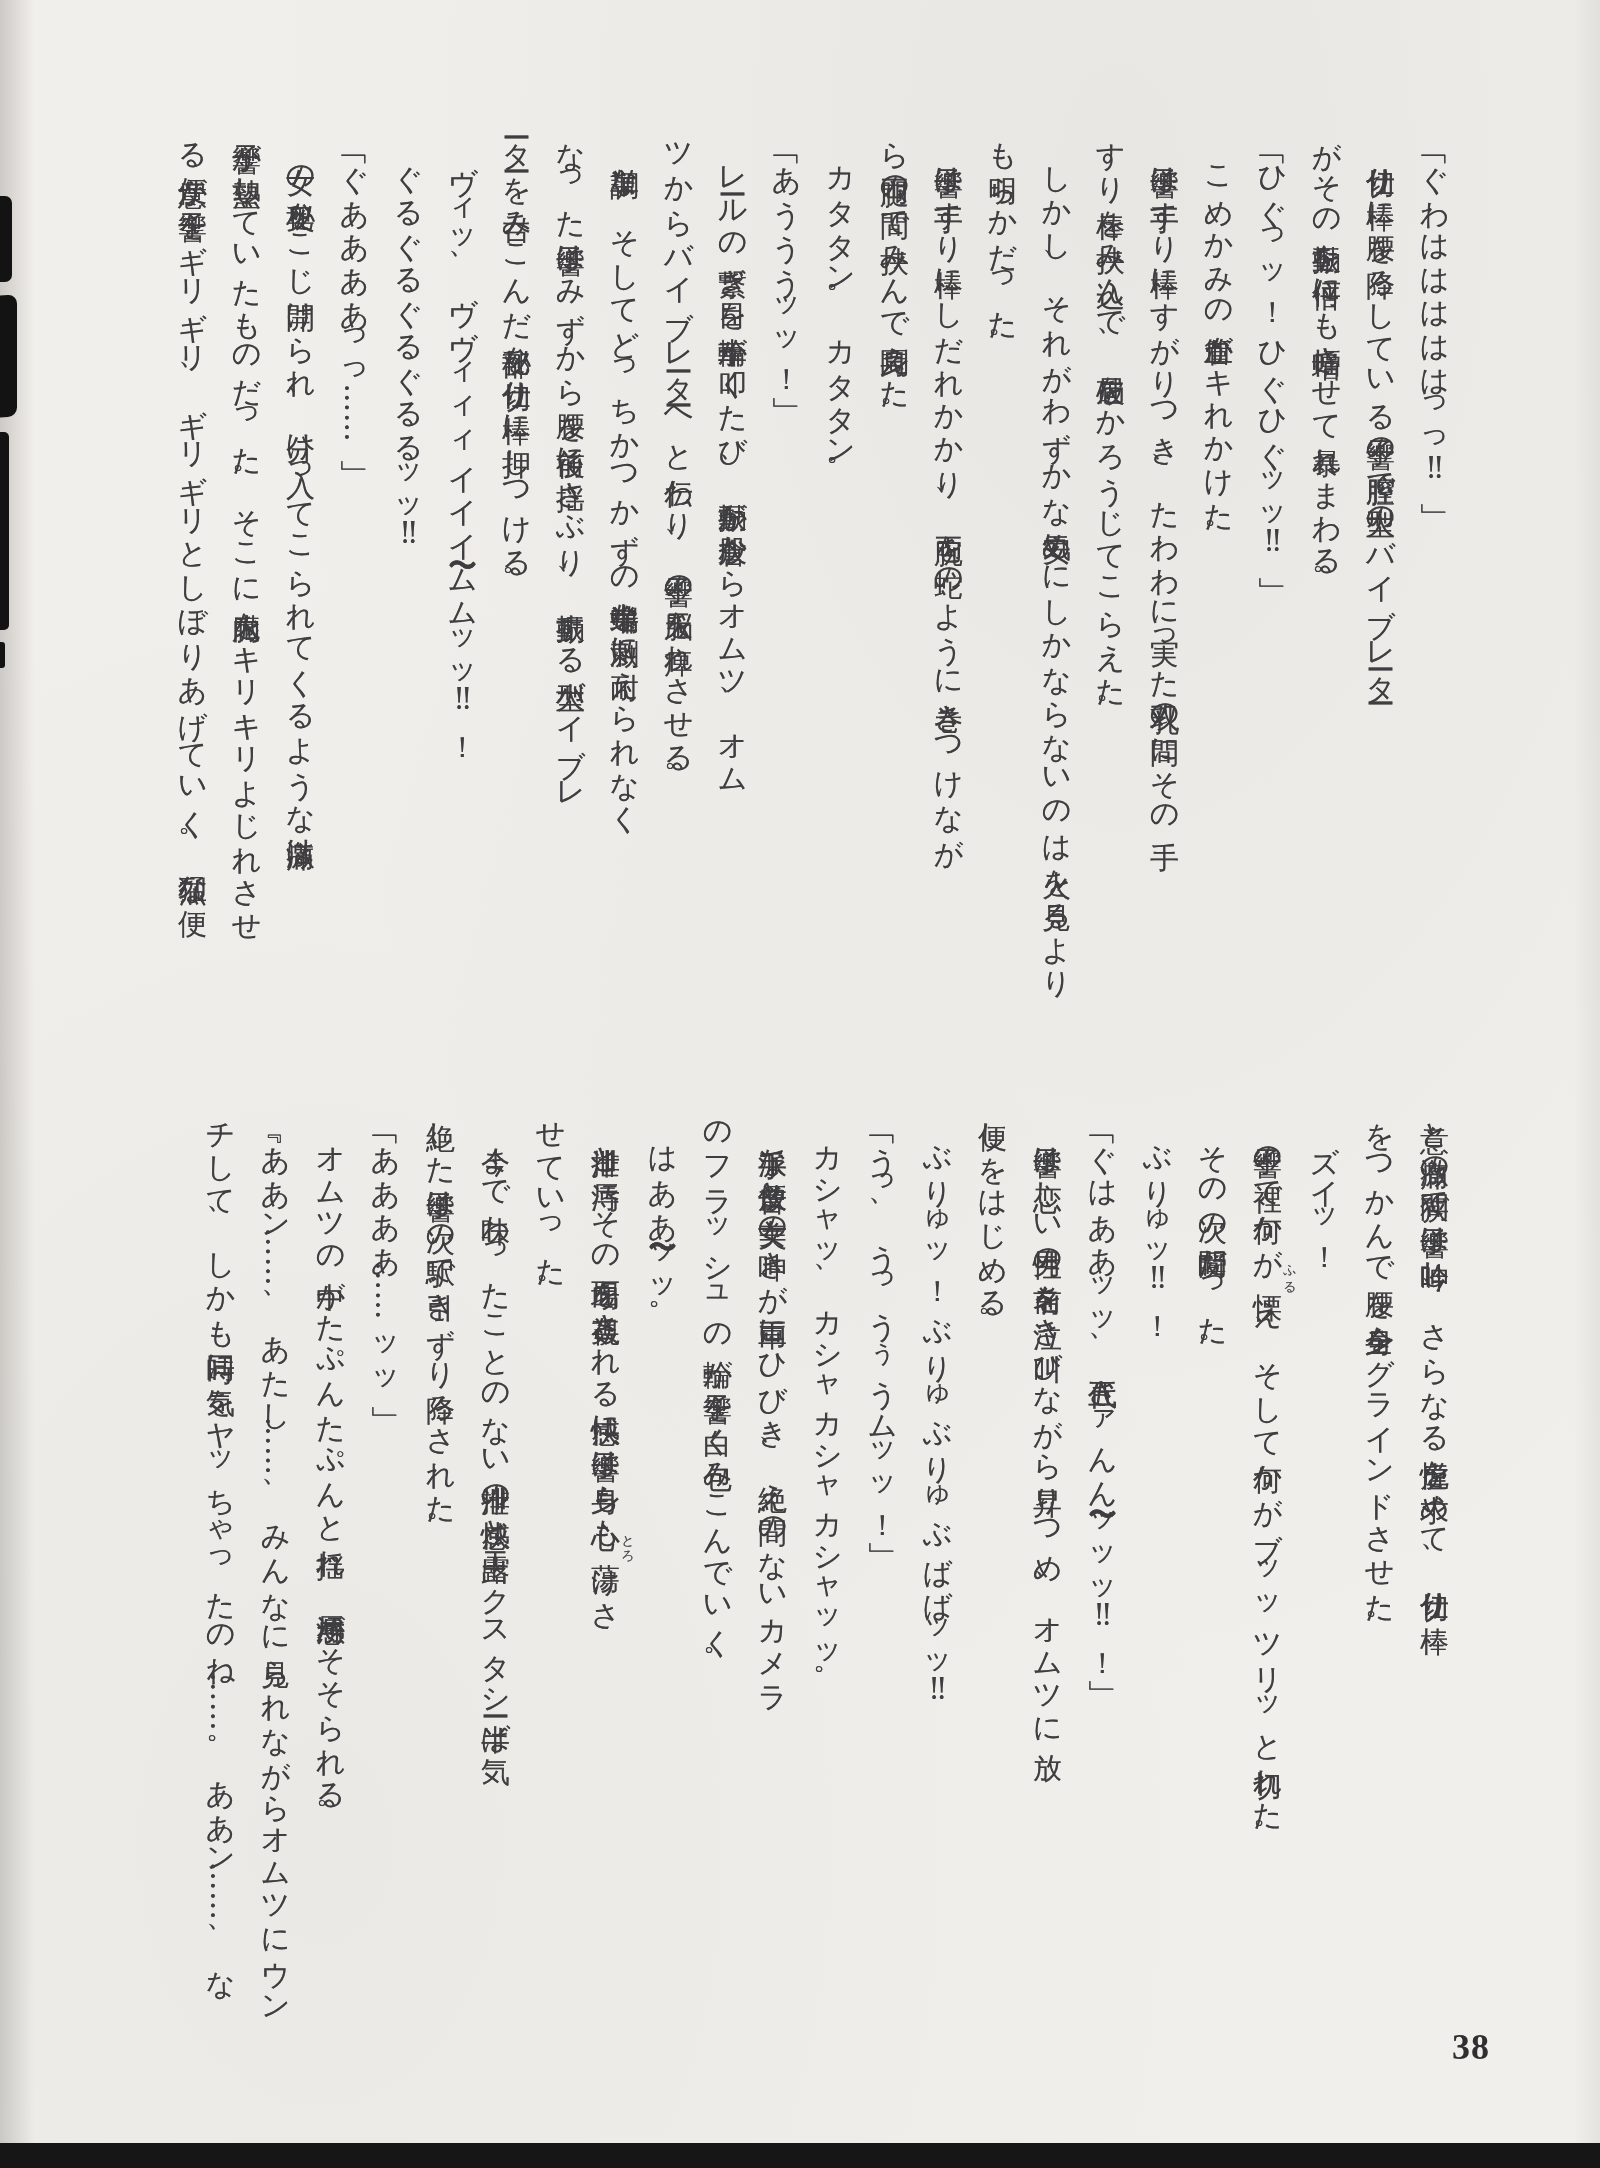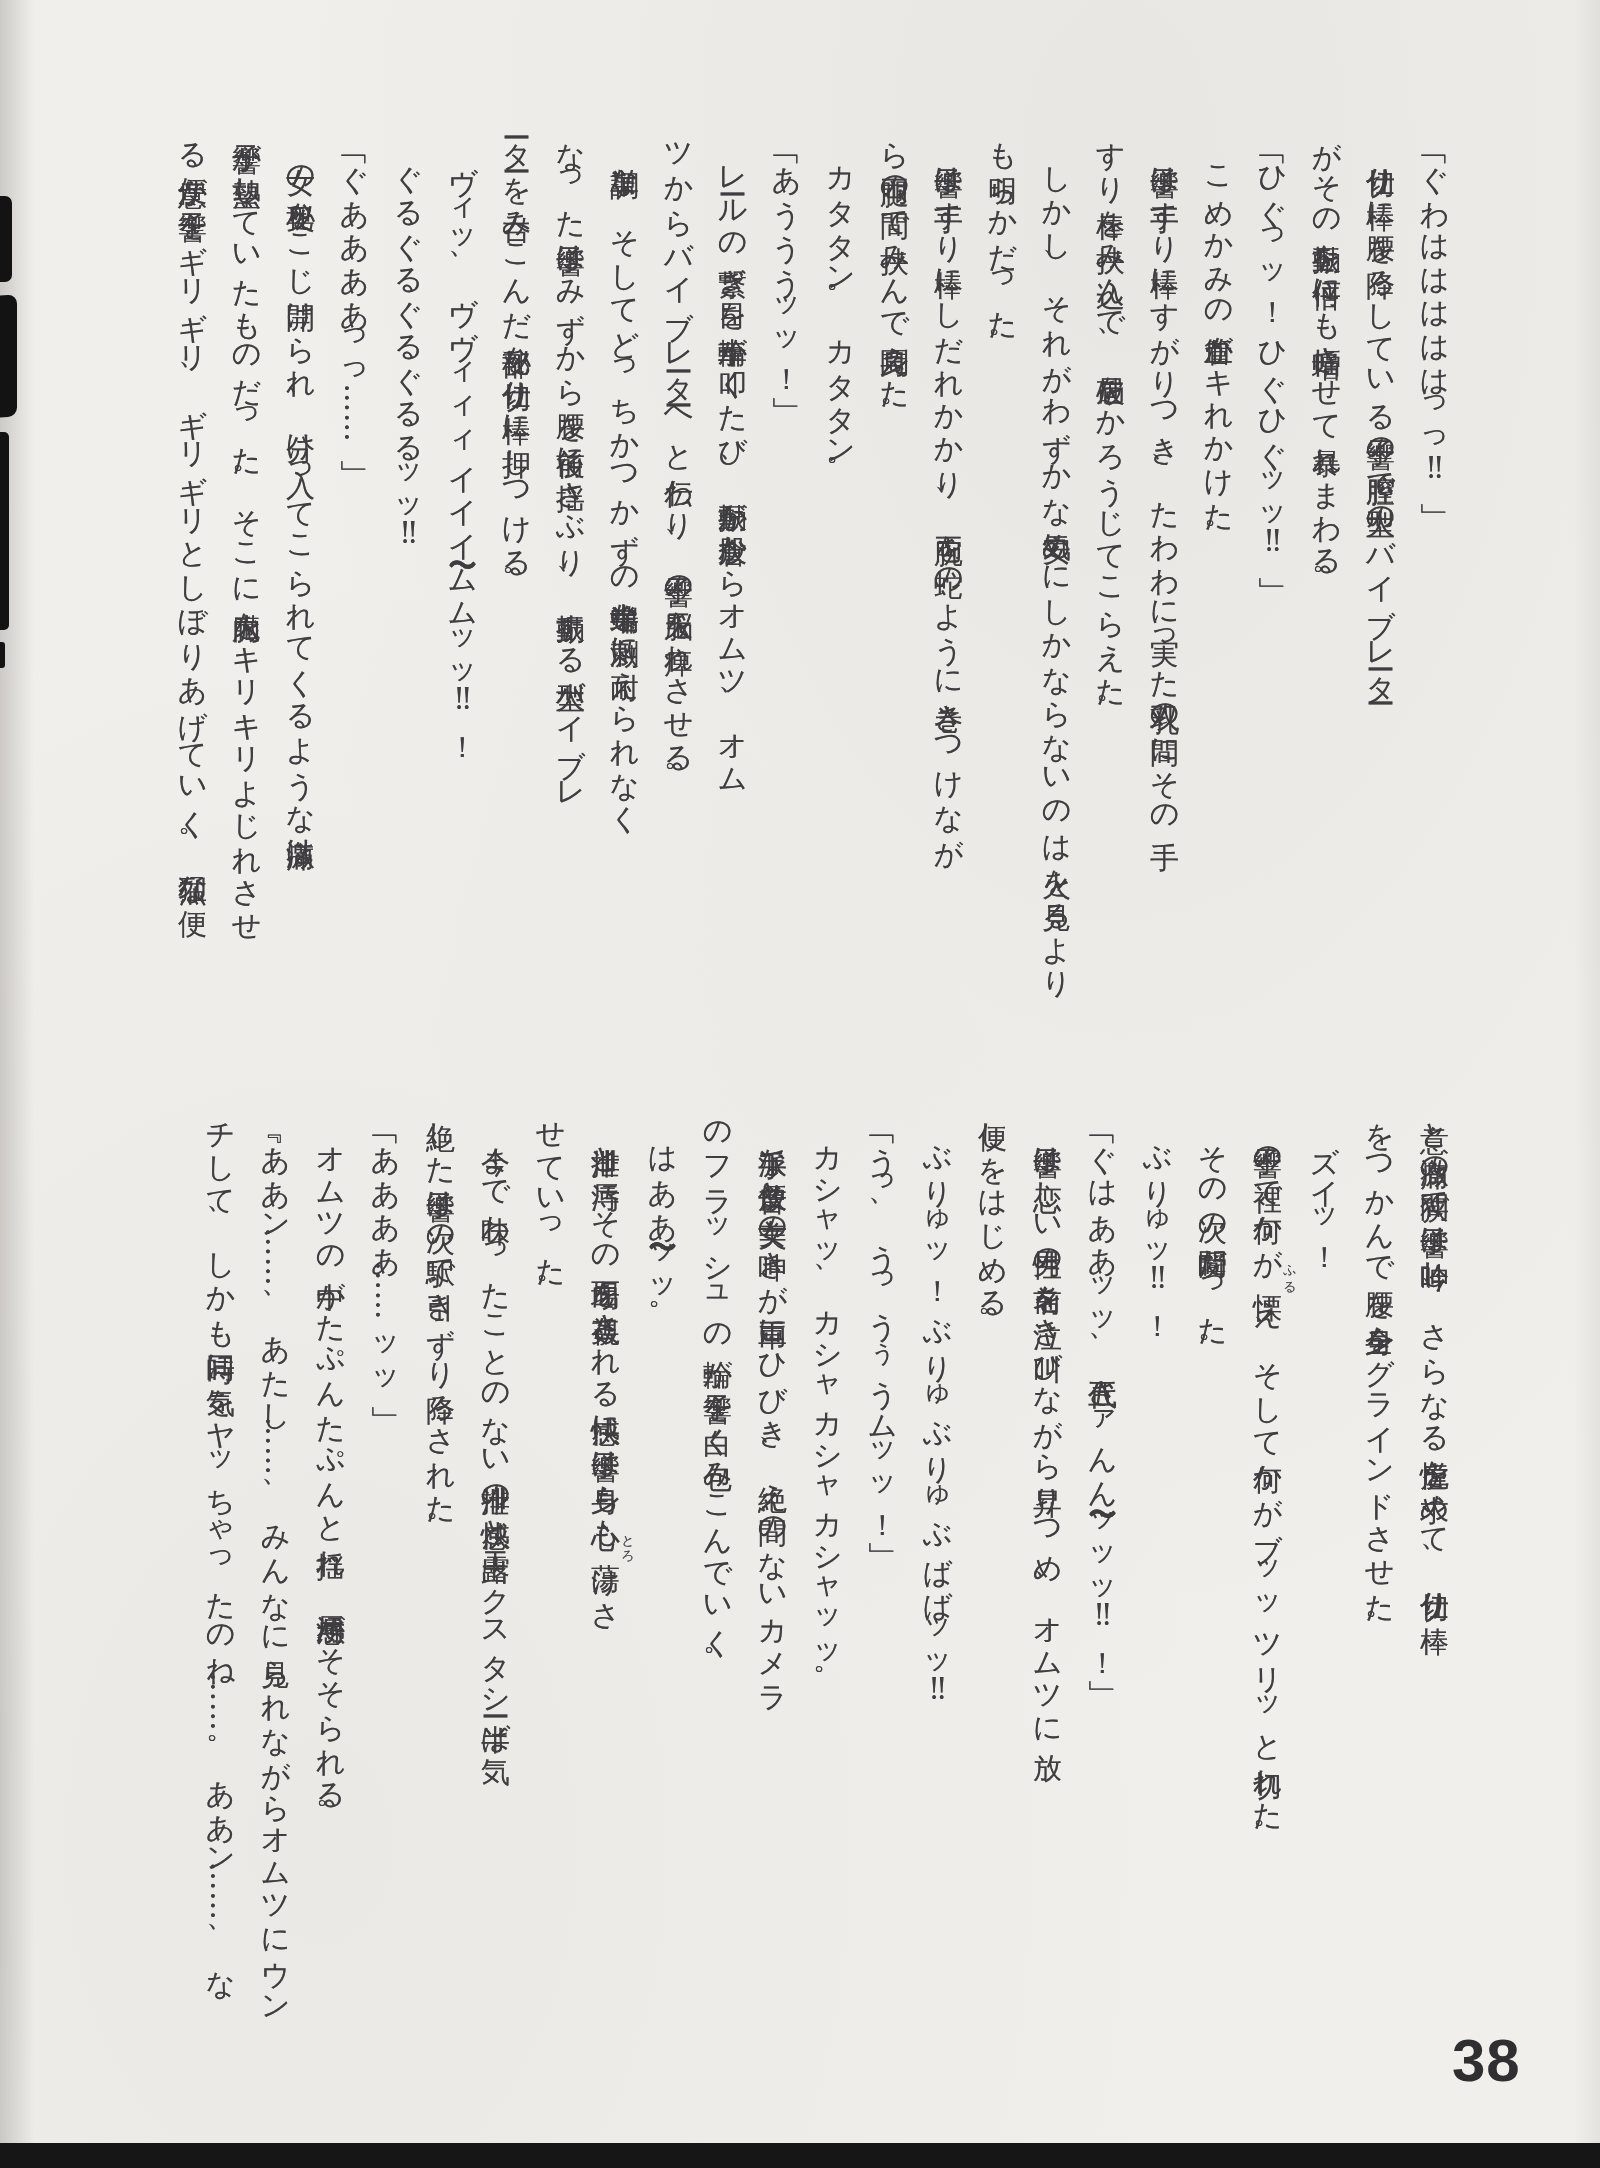--- a/index.html
+++ b/index.html
@@ -26,22 +26,22 @@
   #top-block{top:122px;right:138px;height:945px;}
   #bottom-block{top:1102px;right:138px;height:950px;}
   .line{margin:0;padding:0;white-space:nowrap;}
   #top-block .line{line-height:54px;}
   #bottom-block .line{line-height:55px;}
   .line.indent{text-indent:24px;}
   ruby{ruby-align:center;}
   rt{font-size:13px;letter-spacing:0;color:#4a494c;}
   #page-number{
     position:absolute;left:1452px;top:2026px;
-    font-family:Liberation Sans, sans-serif;
-    font-weight:bold;font-size:60px;color:#2f2e31;letter-spacing:1px;
+    font-family:Liberation Serif, serif;
+    font-weight:bold;font-size:36px;color:#2f2e31;letter-spacing:1px;
   }
   #footer-bar{
     position:absolute;left:0;bottom:0;width:1600px;height:25px;
     background:#161616;
   }
   .artifact{position:absolute;left:0;background:#131313;}
   #artifact-1{top:196px;width:12px;height:86px;border-radius:0 7px 7px 0;}
   #artifact-2{top:295px;width:17px;height:122px;border-radius:0 9px 9px 0;transform:skewY(-3deg);}
   #artifact-3{top:432px;width:9px;height:198px;border-radius:0 5px 5px 0;}
   #artifact-4{top:642px;width:5px;height:26px;border-radius:0 3px 3px 0;}

